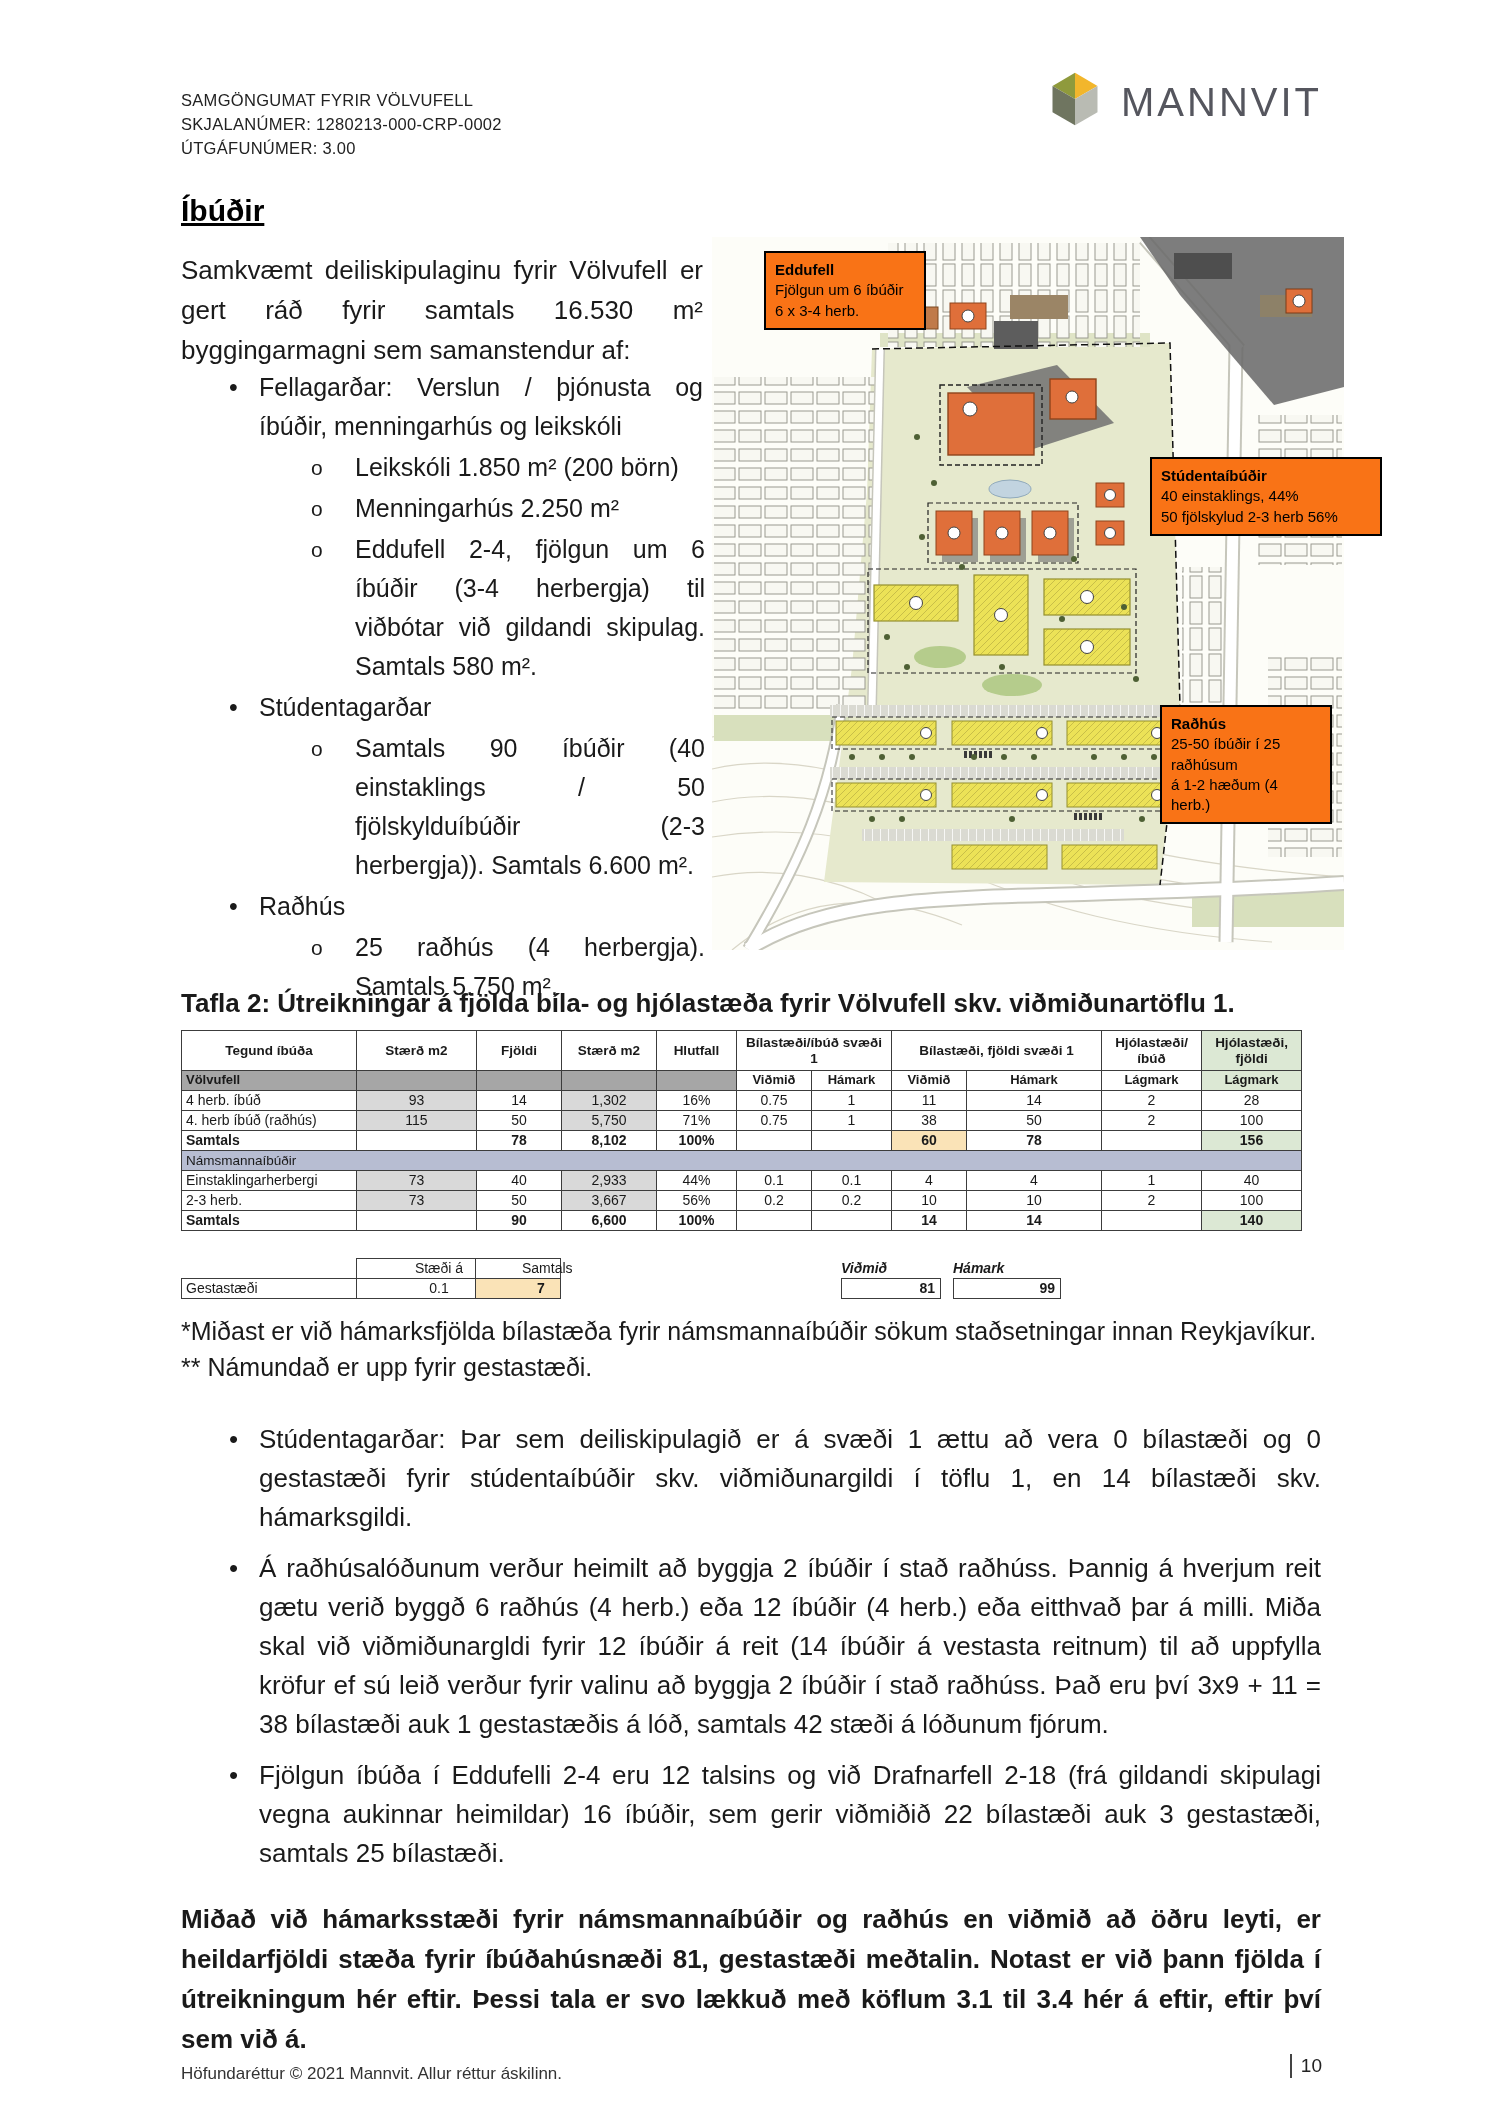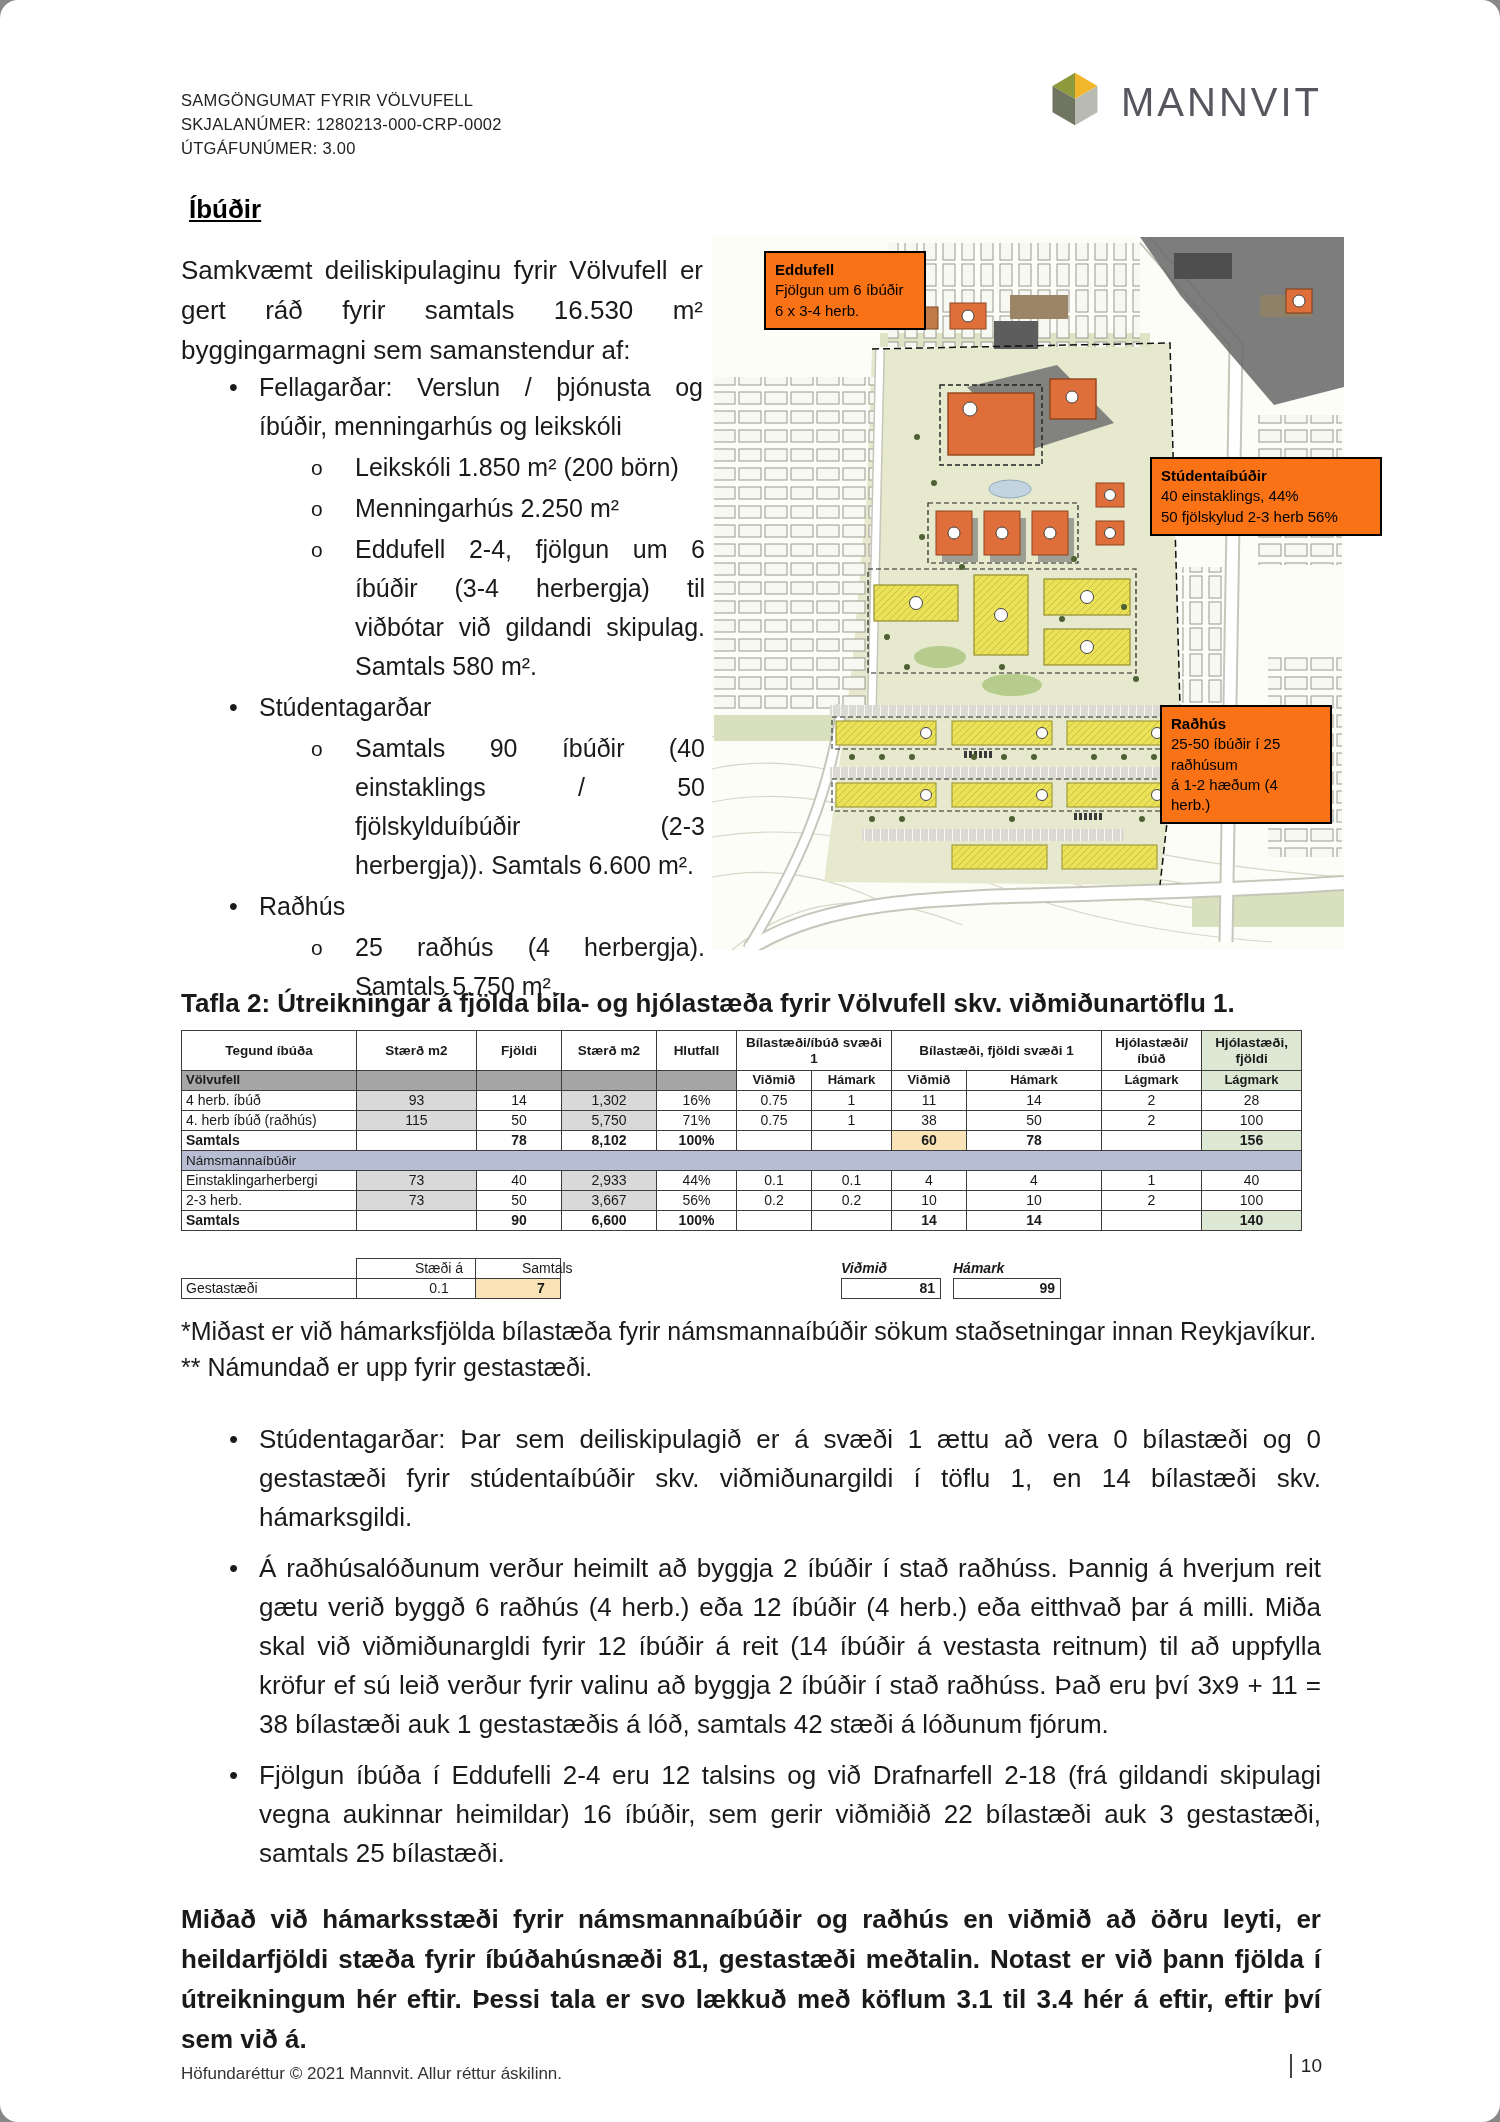--- a/index.html
+++ b/index.html
@@ -1,25 +1,25 @@
 <!DOCTYPE html>
 <html><head>
 <meta charset="utf-8">
 <style>
   * { margin:0; padding:0; box-sizing:border-box; }
   body { background:#888; font-family:"Liberation Sans", sans-serif; }
-  .page { position:relative; width:1500px; height:2122px; background:#ffffff; margin:0 auto; overflow:hidden; color:#1a1a1a;border-radius:18px; }
+  .page { position:relative; width:1500px; height:2122px; background:#ffffff; margin:0 auto; overflow:hidden; color:#1a1a1a; }
 
   
   .hdr { position:absolute; left:181px; top:88px; font-size:16.5px; line-height:24px; letter-spacing:.3px; color:#222; }
   .logo { position:absolute; top:70px; right:178px; display:flex; align-items:center; gap:16px; }
   .logo-text { font-size:40px; font-weight:500; letter-spacing:3px; color:#55565e; }
 
   
-  .title { position:absolute; left:181px; top:194px; font-size:26px; font-weight:700; text-decoration:underline; color:#000;margin-left:8px; }
+  .title { position:absolute; left:181px; top:194px; font-size:30px; font-weight:700; text-decoration:underline; color:#000; }
   .intro { position:absolute; left:181px; top:250px; width:522px; font-size:26px; line-height:40px; text-align:justify; }
 
   
   .list1 { position:absolute; left:181px; top:368px; width:524px; font-size:25px; line-height:39px; }
   .l1, .l2 { display:flex; margin-bottom:2px; }
   .l1 .mk { width:30px; margin-left:48px; }
   .l1 .mk::before { content:"\2022"; }
   .l1 .tx { width:444px; text-align:justify; }
   .l2 .mk { width:44px; margin-left:130px; font-size:21px; }
   .l2 .mk::before { content:"o"; }

